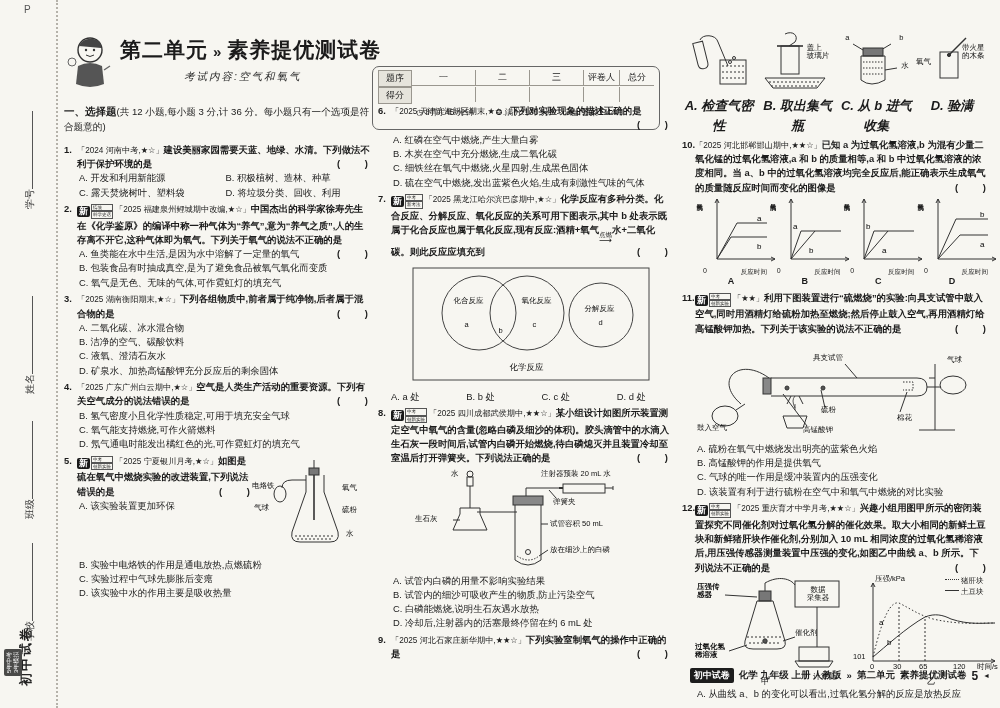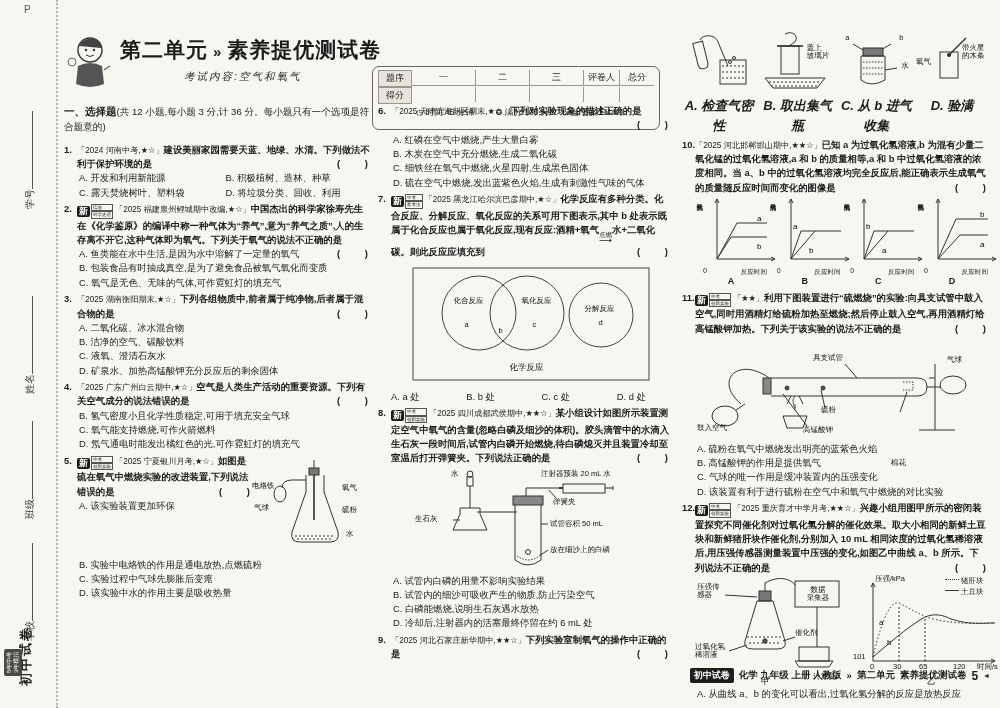--- a/index.html
+++ b/index.html
@@ -47,21 +47,21 @@
   .optrow{display:flex;}
   .optrow .o2{width:50%;}
   .opt4{display:flex;justify-content:space-between;padding-right:24px;}
   .tag{display:inline-flex;align-items:center;vertical-align:-2px;margin-right:2px;}
   .tag b{background:#191919;color:#fff;font-size:9px;padding:0 2px;border-radius:2px;line-height:11px;}
   .tag .sub{display:inline-flex;flex-direction:column;font-size:4.5px;line-height:1.15;color:#222;margin-left:1px;}
   .tag .sub i{font-style:normal;border:0.5px solid #555;padding:0 1px;}
   
   .diag{position:relative;}
   .dl{position:absolute;font-size:7.5px;line-height:1.1;color:#111;white-space:nowrap;}
-  .dl.two{white-space:normal;width:34px;}
+  .dl.two{white-space:normal;width:34px;font-weight:bold;}
   svg{display:block;}
   .figrow{display:flex;justify-content:space-between;margin:2px 0 2px 0;}
   .figcell{position:relative;text-align:center;}
   .figcap{font-size:13px;font-weight:bold;margin-top:4px;font-style:italic;}
   .g10row{display:flex;justify-content:space-between;}
   .g10{position:relative;width:72px;}
   .g10 .ylab{position:absolute;left:0;top:4px;font-size:6.3px;writing-mode:vertical-rl;text-orientation:upright;}
   .g10 .xlab{position:absolute;right:0;bottom:12px;font-size:6.6px;}
   .g10 .olab{position:absolute;left:8px;bottom:12px;font-size:7px;}
   .g10 .letter{text-align:center;font-size:9px;font-weight:bold;}
@@ -492,21 +492,21 @@
             <path d="M240,26 v66 M224,92 h36 M240,40 h-6"></path>
             <circle cx="92" cy="50" r="2" fill="#555"></circle>
               <circle cx="128" cy="50" r="2" fill="#555"></circle>
             <path d="M208,44 h10 v8 h-10" stroke-dasharray="1.5,1.5"></path>
           </g>
         </svg>
         <span class="dl" style="left:2px;top:86px;">鼓入空气</span>
         <span class="dl" style="left:118px;top:16px;">具支试管</span>
         <span class="dl" style="left:126px;top:68px;">硫粉</span>
         <span class="dl" style="left:108px;top:88px;">高锰酸钾</span>
-        <span class="dl" style="left:196px;top:76px;margin-top:45px;">棉花</span>
+        <span class="dl" style="left:202px;top:76px;">棉花</span>
         <span class="dl" style="left:252px;top:18px;">气球</span>
       </div>
       <div class="opt">A. 硫粉在氧气中燃烧发出明亮的蓝紫色火焰</div>
       <div class="opt">B. 高锰酸钾的作用是提供氧气</div>
       <div class="opt">C. 气球的唯一作用是缓冲装置内的压强变化</div>
       <div class="opt">D. 该装置有利于进行硫粉在空气中和氧气中燃烧的对比实验</div>
     </div>
 
     <div class="q">
       <span class="qnum">12.</span>

